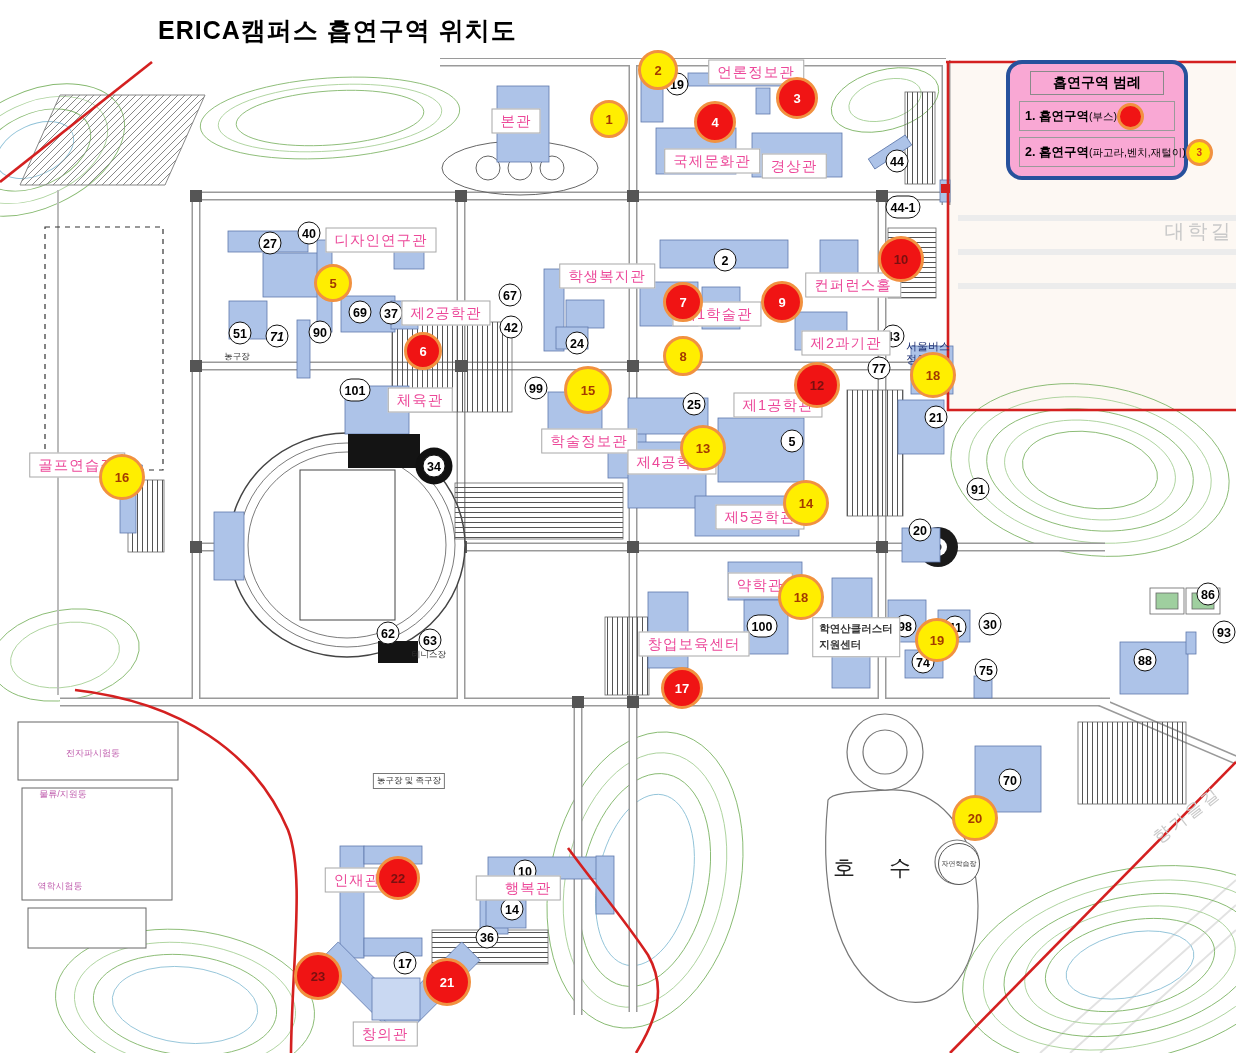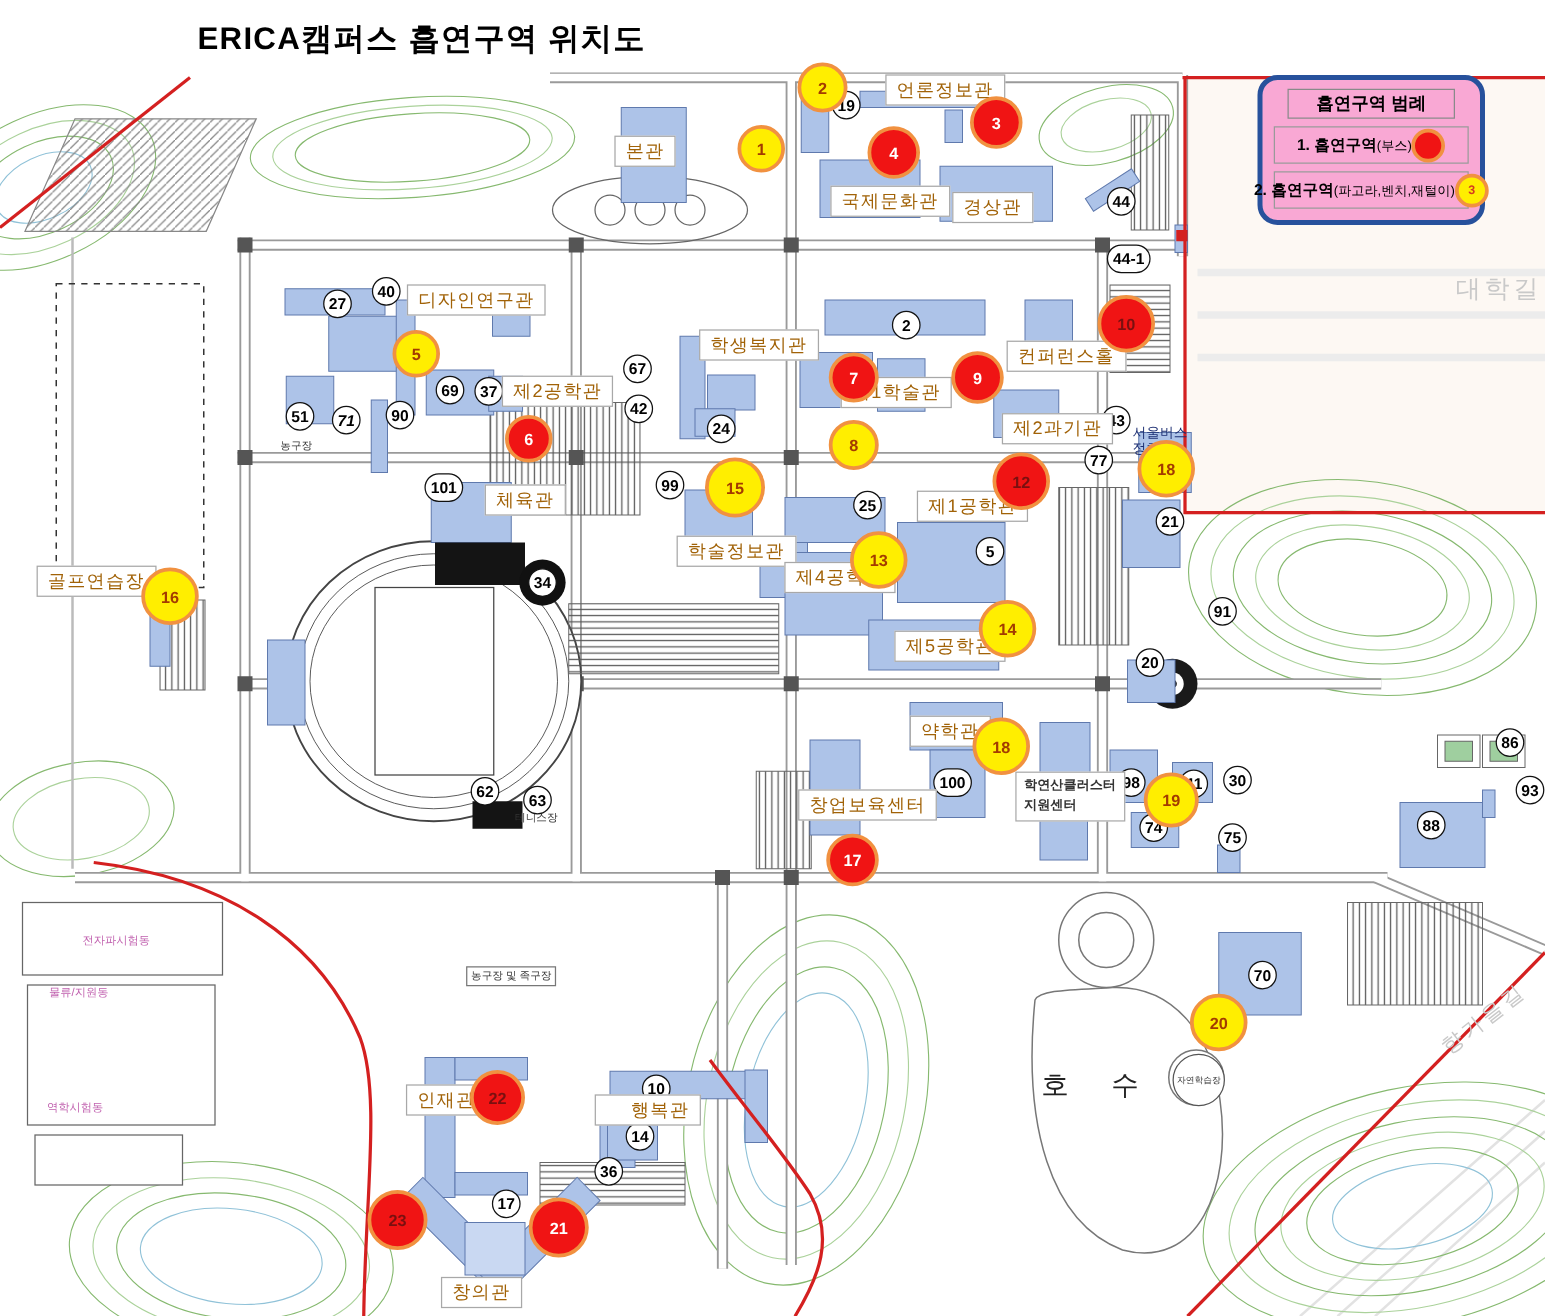--- a/index.html
+++ b/index.html
@@ -7,21 +7,21 @@
           font-family:"Liberation Sans","DejaVu Sans",sans-serif;}
   .map-base{position:absolute;left:0;top:0;}
   #overlay{position:absolute;left:0;top:0;width:100%;height:100%;}
   .page-title{position:absolute;left:158px;top:14px;font-size:25px;font-weight:bold;color:#000;
               letter-spacing:1px;white-space:nowrap;}
   
   .legend{position:absolute;left:1006px;top:60px;width:182px;background:#f9a8d4;
           border:4px solid #27519c;border-radius:16px;padding:7px 9px 9px 9px;box-sizing:border-box;}
   .legend-title-box{width:120px;margin:0 auto;border:1px solid #8a8a8a;padding:2px 6px;
           font-size:14px;font-weight:bold;text-align:center;}
-  .legend-row{border:1px solid #9a9a9a;display:flex;align-items:center;justify-content:center;
+  .legend-row{border:1px solid #9a9a9a;display:flex;align-items:center;justify-content:flex-start;
           padding:2px 5px;margin-top:6px;height:30px;box-sizing:border-box;}
   .legend-text{font-size:12px;white-space:nowrap;}
   .legend-text b{font-size:12.5px;}
   .legend-text .paren{font-size:10.5px;}
   .legend-dot{width:27px;height:27px;border-radius:50%;border:3px solid #f19140;box-sizing:border-box;
           display:flex;align-items:center;justify-content:center;flex:none;font-size:10px;font-weight:bold;}
   .legend-dot.red{background:#f01414;}
   .legend-dot.yellow{background:#ffee00;color:#d43c1e;}
   
   .marker{position:absolute;transform:translate(-50%,-50%);border-radius:50%;
@@ -32,21 +32,21 @@
   .marker.yellow{background:#ffee00;color:#a33b00;}
   
   .bnum{position:absolute;transform:translate(-50%,-50%);min-width:23px;height:23px;
         border:1.6px solid #111;border-radius:50%;background:#fff;color:#000;
         display:flex;align-items:center;justify-content:center;font-size:12.5px;font-weight:bold;
         z-index:3;box-sizing:border-box;padding:0 2px;}
   .bnum.wide{border-radius:12px;padding:0 4px;}
   .bnum.black{box-shadow:0 0 0 7px #111;}
   
   .blabel{position:absolute;transform:translate(-50%,-50%);background:#fff;border:1px solid #a8a8a8;
-        padding:2px 8px;font-size:14.5px;color:#a16207;white-space:nowrap;z-index:4;letter-spacing:1px;}
+        padding:2px 8px;font-size:14.5px;color:#ec4899;white-space:nowrap;z-index:4;letter-spacing:1px;}
   
   .alabel{position:absolute;transform:translate(-50%,-50%);color:#333;white-space:pre-line;z-index:2;}
   .alabel.tiny{font-size:8.5px;}
   .alabel.tinybox{font-size:8.5px;background:#fff;border:1px solid #777;padding:1px 3px;white-space:nowrap;}
   .alabel.pink{font-size:9px;color:#c05fae;white-space:nowrap;}
   .alabel.lake{font-size:22px;letter-spacing:14px;color:#222;white-space:nowrap;}
   .alabel.roadname{font-size:20px;color:#c9c9c9;letter-spacing:3px;white-space:nowrap;}
   .alabel.rot{transform:translate(-50%,-50%) rotate(-38deg);font-size:17px;}
   .alabel.busstop{font-size:11px;font-weight:normal;color:#1d2f73;text-align:left;line-height:1.15;}
   .alabel.cluster{font-size:10.5px;font-weight:bold;background:#fff;border:1px solid #aaa;
@@ -322,21 +322,21 @@
       <div class="marker red" style="height: 38px; width: 38px; left: 423px; top: 351px;">6</div>
       <div class="marker red" style="height: 40px; width: 40px; left: 683px; top: 302px;">7</div>
       <div class="marker yellow" style="height: 40px; width: 40px; left: 683px; top: 356px;">8</div>
       <div class="marker red" style="height: 42px; width: 42px; left: 782px; top: 302px;">9</div>
       <div class="marker red dark" style="height: 46px; width: 46px; left: 901px; top: 259px;">10</div>
       <div class="marker yellow" style="height: 46px; width: 46px; left: 933px; top: 375px;">18</div>
       <div class="marker red dark" style="height: 46px; width: 46px; left: 817px; top: 385px;">12</div>
       <div class="marker yellow" style="height: 46px; width: 46px; left: 703px; top: 448px;">13</div>
       <div class="marker yellow" style="height: 46px; width: 46px; left: 806px; top: 503px;">14</div>
       <div class="marker yellow" style="height: 48px; width: 48px; left: 588px; top: 390px;">15</div>
-      <div class="marker yellow" style="height: 46px; width: 46px; left: 136px; top: 477px;">16</div>
+      <div class="marker yellow" style="height: 46px; width: 46px; left: 122px; top: 477px;">16</div>
       <div class="marker red" style="height: 42px; width: 42px; left: 682px; top: 688px;">17</div>
       <div class="marker yellow" style="height: 46px; width: 46px; left: 801px; top: 597px;">18</div>
       <div class="marker yellow" style="height: 44px; width: 44px; left: 937px; top: 640px;">19</div>
       <div class="marker yellow" style="height: 46px; width: 46px; left: 975px; top: 818px;">20</div>
       <div class="marker red" style="height: 48px; width: 48px; left: 447px; top: 982px;">21</div>
       <div class="marker red dark" style="height: 44px; width: 44px; left: 398px; top: 878px;">22</div>
       <div class="marker red dark" style="height: 48px; width: 48px; left: 318px; top: 976px;">23</div>
       <div class="bnum" style="left: 677px; top: 84px;">19</div>
       <div class="bnum" style="left: 897px; top: 161px;">44</div>
       <div class="bnum wide" style="left: 903px; top: 207px;">44-1</div>

